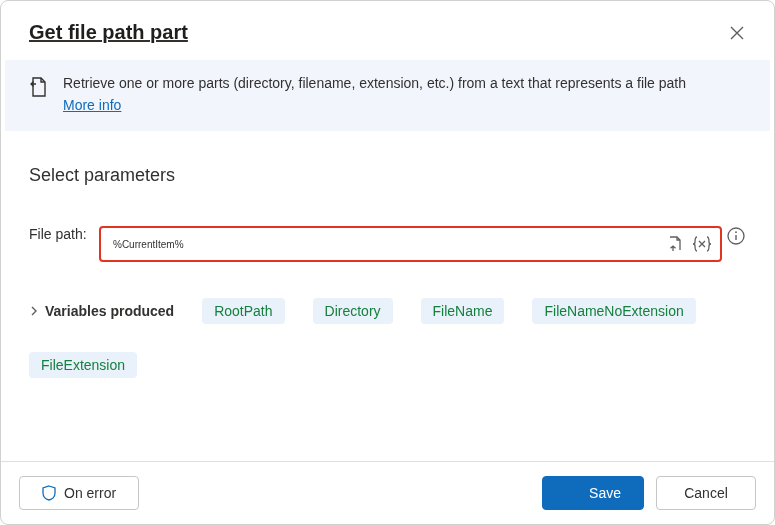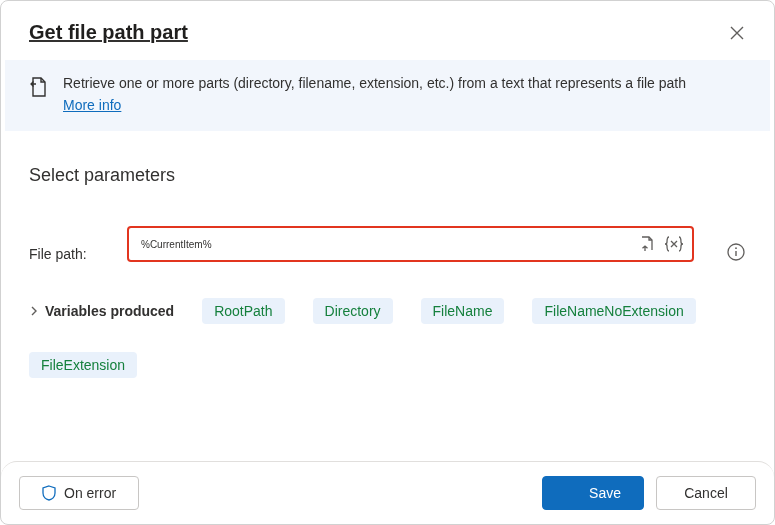--- a/index.html
+++ b/index.html
@@ -62,22 +62,22 @@
     padding: 24px 28px 0 28px;
   }
   .section-title {
     font-size: 18px;
     color: #323130;
     margin: 10px 0 22px 0;
     font-weight: 400;
   }
   .field-row {
     display: flex;
-    align-items: flex-end;
-    gap: 28px;
+    align-items: flex-start;
+    gap: 0;
     margin-top: 40px;
   }
   .field-label {
     font-size: 14px;
     color: #323130;
     width: 70px;
     flex: 0 0 auto;
   }
   .input-wrap {
     flex: 1 1 auto;
@@ -141,21 +141,20 @@
     padding: 5px 12px;
     font-size: 14px;
     cursor: pointer;
   }
   .footer {
     border-top: 1px solid #e1dfdd;
     padding: 14px 18px;
     display: flex;
     align-items: center;
     justify-content: space-between;
-    border-radius: 16px;
   }
   .btn {
     height: 34px;
     padding: 0 22px;
     border-radius: 4px;
     font-size: 14px;
     font-family: inherit;
     cursor: pointer;
     display: inline-flex;
     align-items: center;

